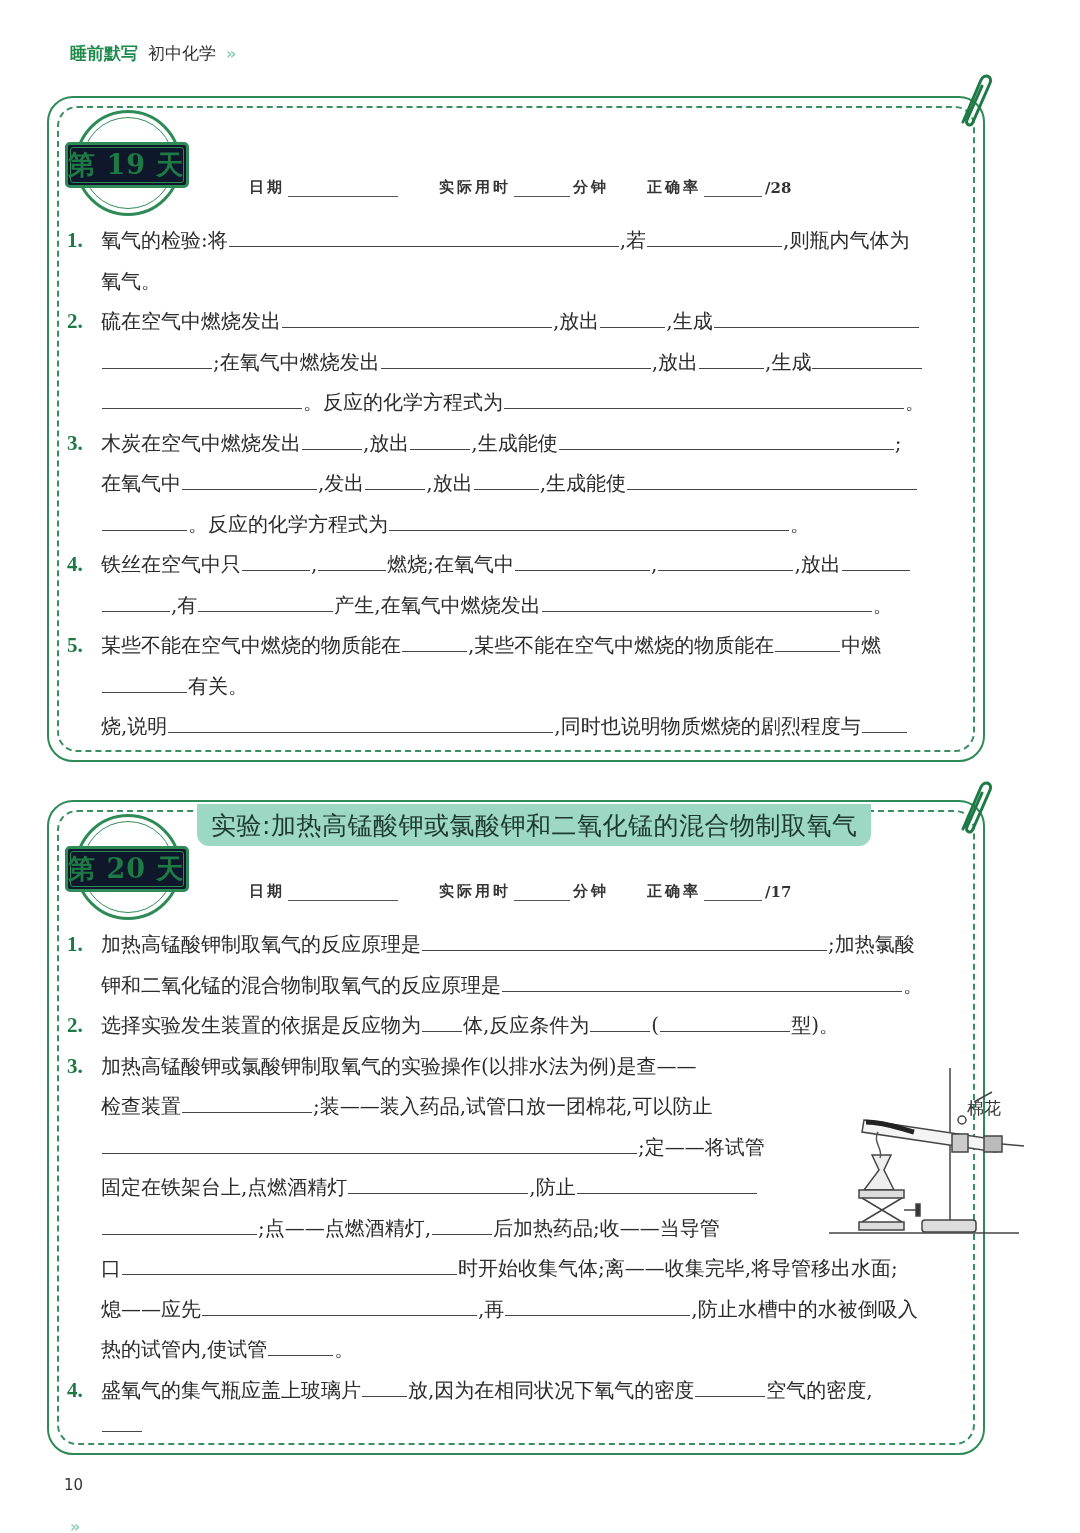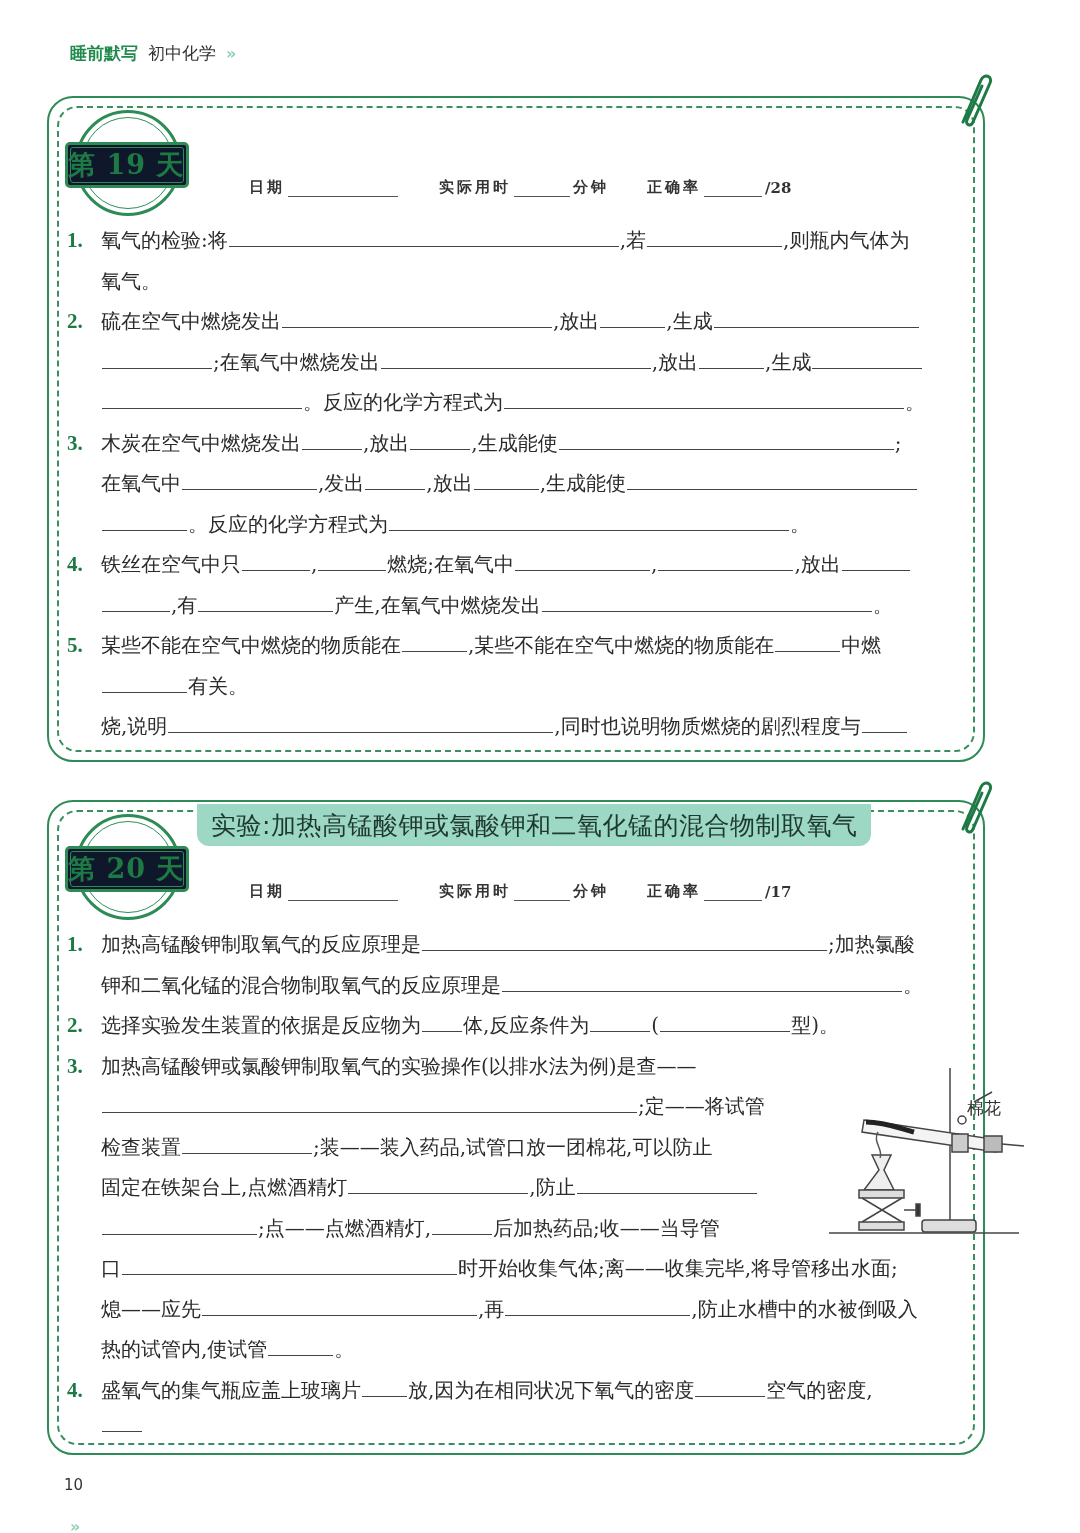--- a/index.html
+++ b/index.html
@@ -248,28 +248,28 @@
         <span class="t">(</span>
         <span class="b" style="width: 130px;"></span>
         <span class="t">型)。</span>
       </div>
       <div class="line">
         <span class="num">3.</span>
         <span class="t">加热高锰酸钾或氯酸钾制取氧气的实验操作(以排水法为例)是查——</span>
       </div>
       <div class="line">
         <span class="ind"></span>
-        <span class="b" style="width: 535px;"></span>
-        <span class="t">;定——将试管</span>
-      </div>
-      <div class="line">
-        <span class="ind"></span>
         <span class="t">检查装置</span>
         <span class="b" style="width: 130px;"></span>
         <span class="t">;装——装入药品,试管口放一团棉花,可以防止</span>
+      </div>
+      <div class="line">
+        <span class="ind"></span>
+        <span class="b" style="width: 535px;"></span>
+        <span class="t">;定——将试管</span>
       </div>
       <div class="line">
         <span class="ind"></span>
         <span class="t">固定在铁架台上,点燃酒精灯</span>
         <span class="b" style="width: 180px;"></span>
         <span class="t">,防止</span>
         <span class="b" style="width: 180px;"></span>
       </div>
       <div class="line">
         <span class="ind"></span>

